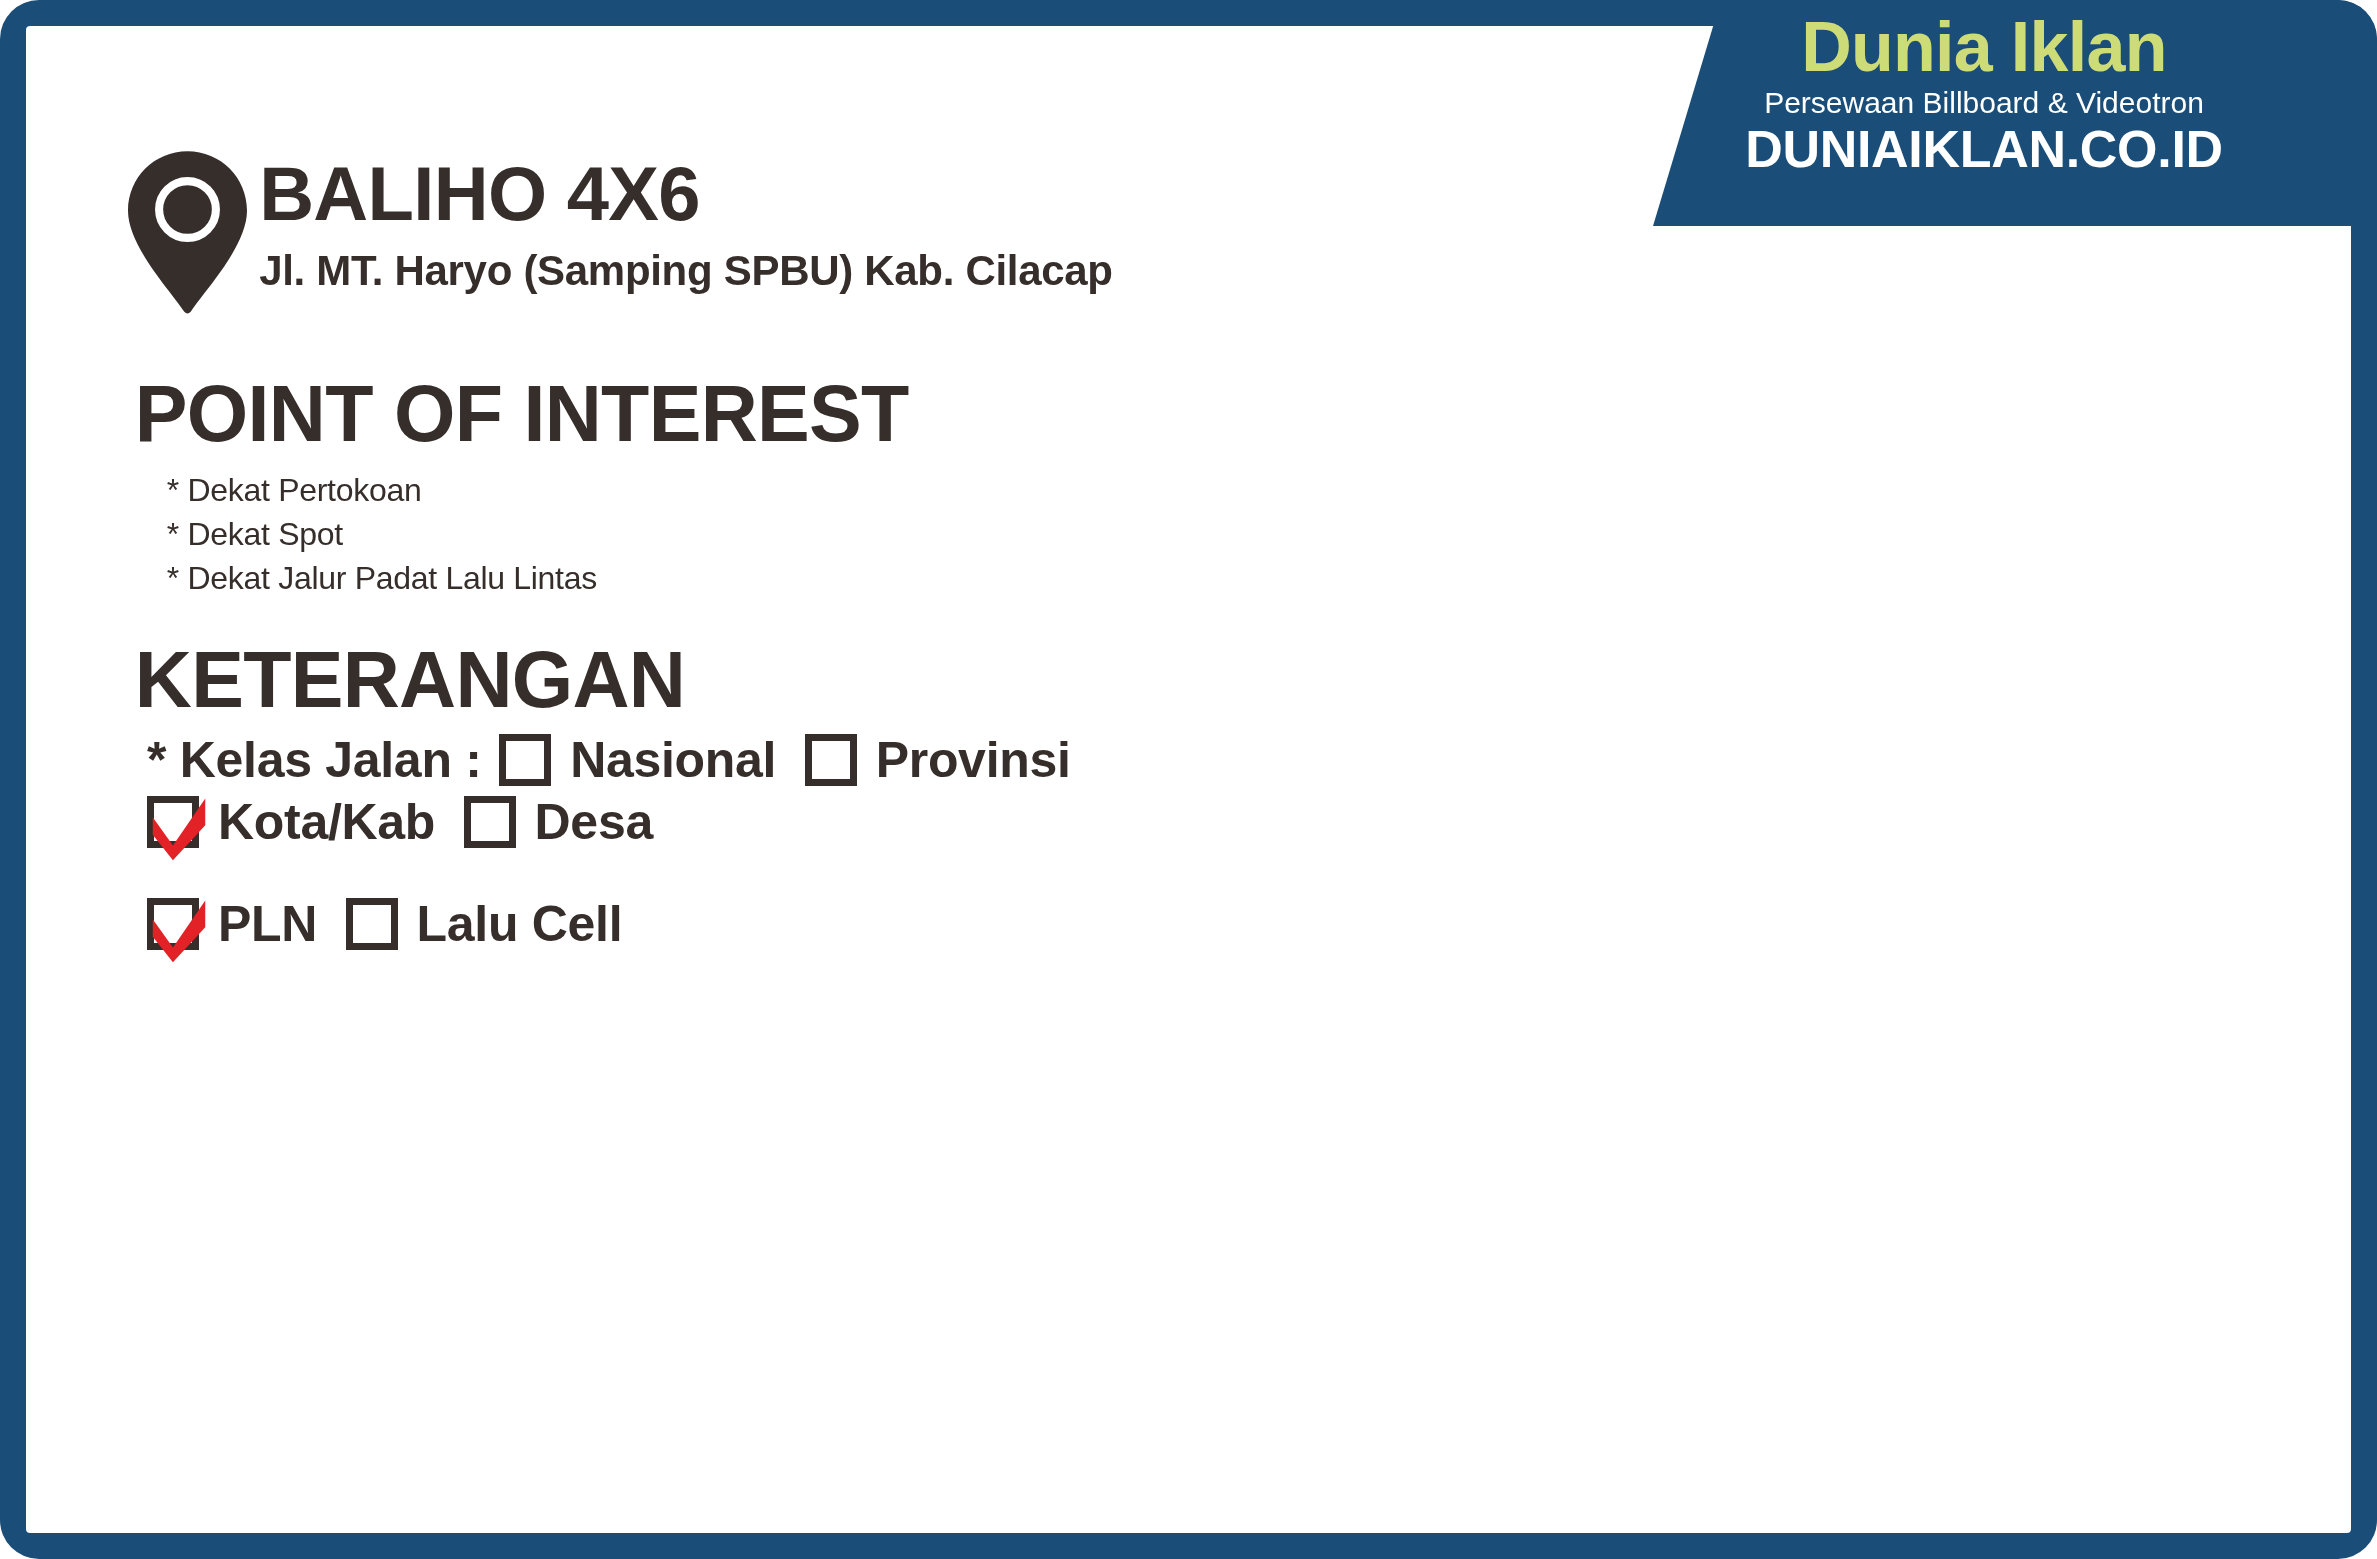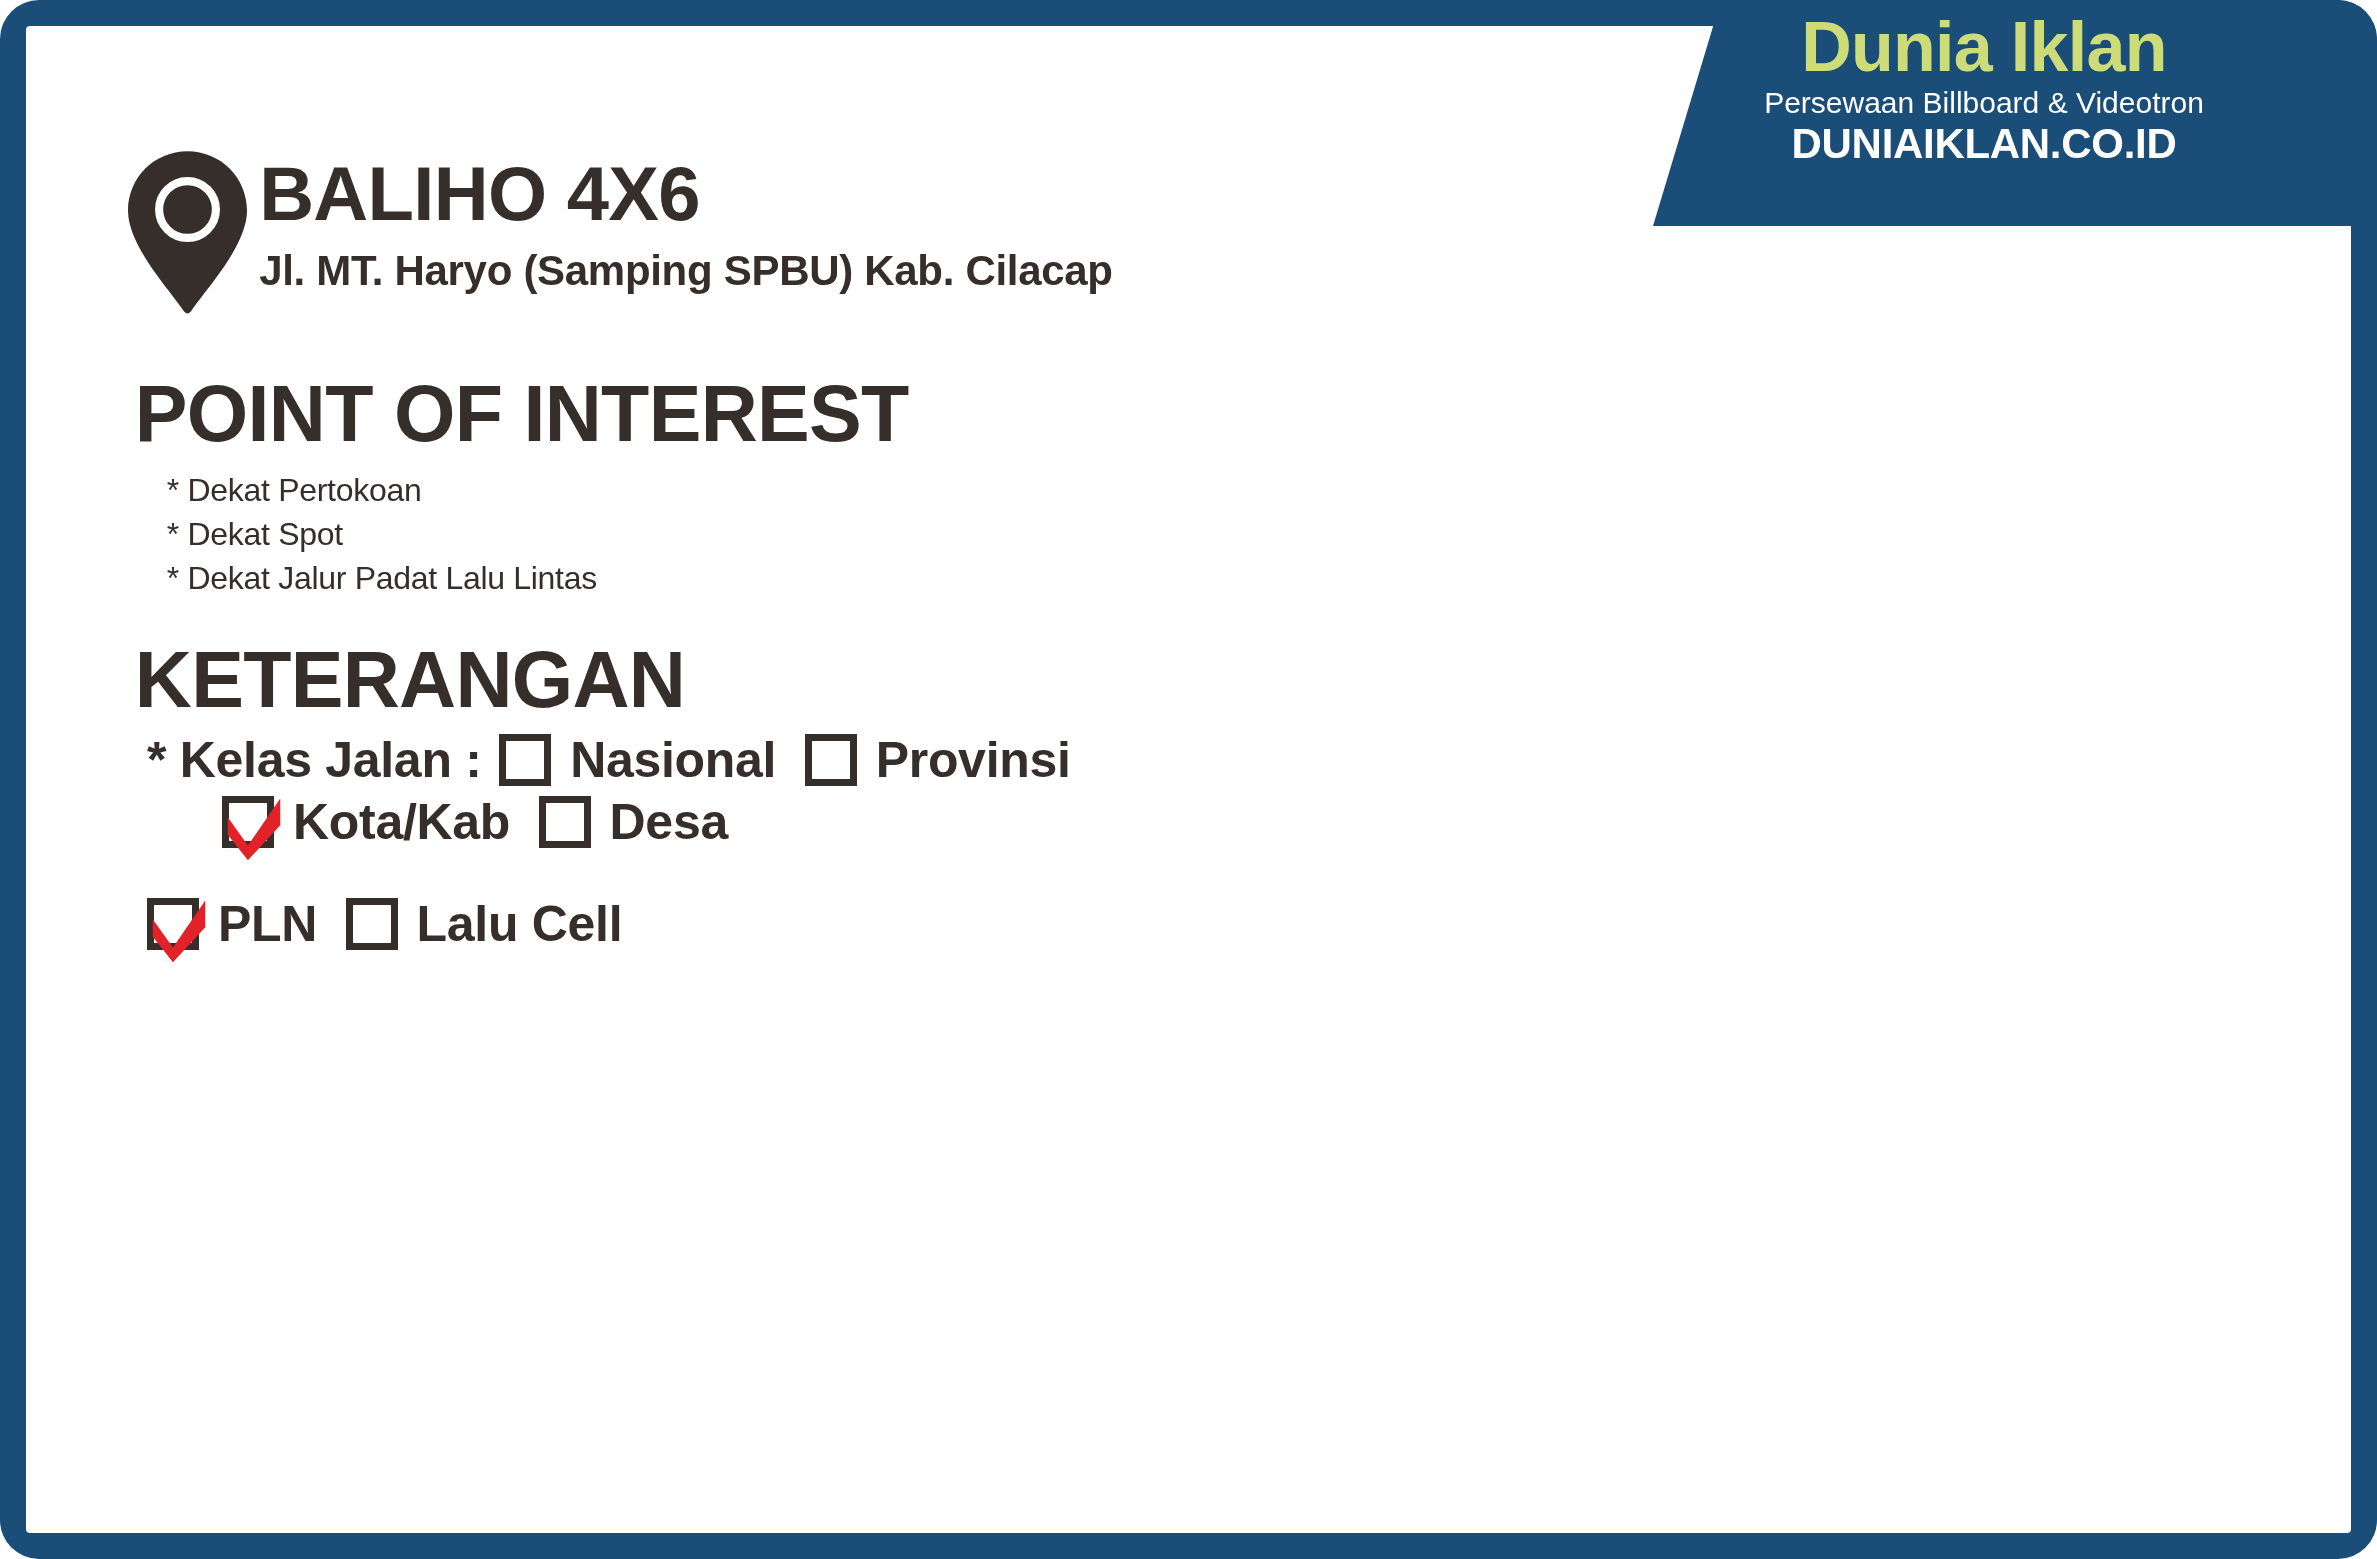--- a/index.html
+++ b/index.html
@@ -73,21 +73,21 @@
   #brand-tagline {
     color: #FFFFFF;
     font-size: 30px;
     font-weight: normal;
     line-height: 1.15;
     margin-top: 2.7px;
     white-space: nowrap;
   }
   #brand-url {
     color: #FFFFFF;
-    font-size: 42px;
+    font-size: 52px;
     font-weight: bold;
     line-height: 1.05;
     letter-spacing: -0.3px;
     margin-top: 1.4px;
     white-space: nowrap;
   }
 
   
   #content {
     position: absolute;
@@ -164,21 +164,21 @@
   .ket-row {
     display: flex;
     align-items: center;
     font-size: 50px;
     font-weight: bold;
     letter-spacing: -0.3px;
     line-height: 1.0;
     white-space: nowrap;
     margin-bottom: 9.5px;
   }
-  .ket-row.indent { margin-left: 75px; }
+  .ket-row.indent { }
   .ket-row.spaced { margin-top: 50px; margin-left: 0; }
 
   .ket-label { margin-right: 17.6px; }
 
   
   .checkbox {
     position: relative;
     display: inline-block;
     width: 52px;
     height: 52px;

